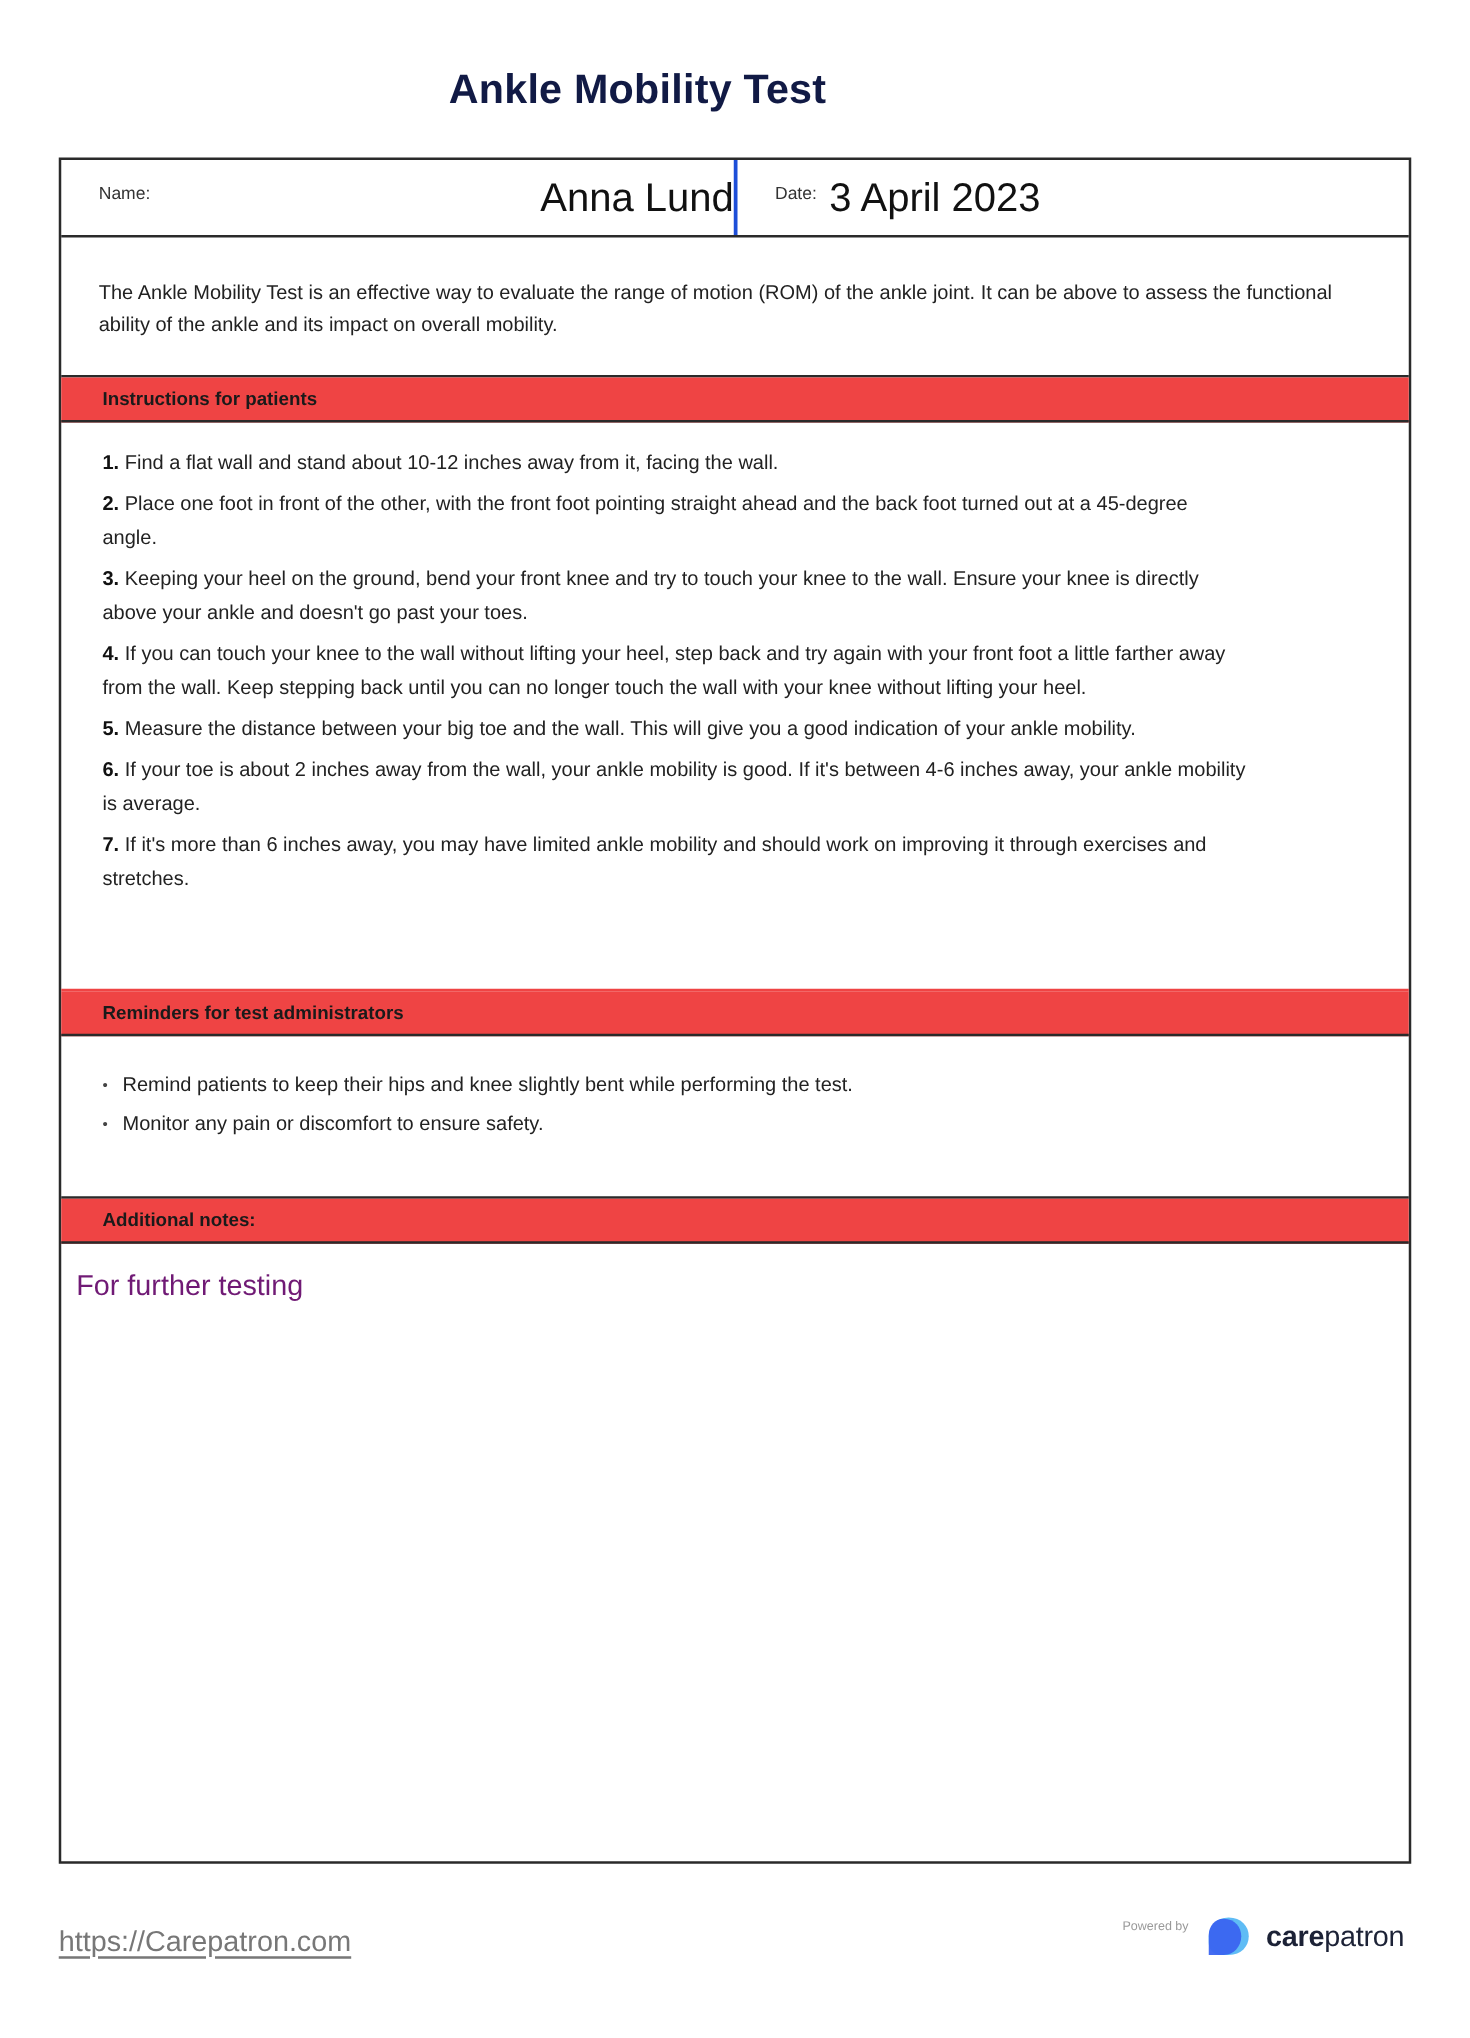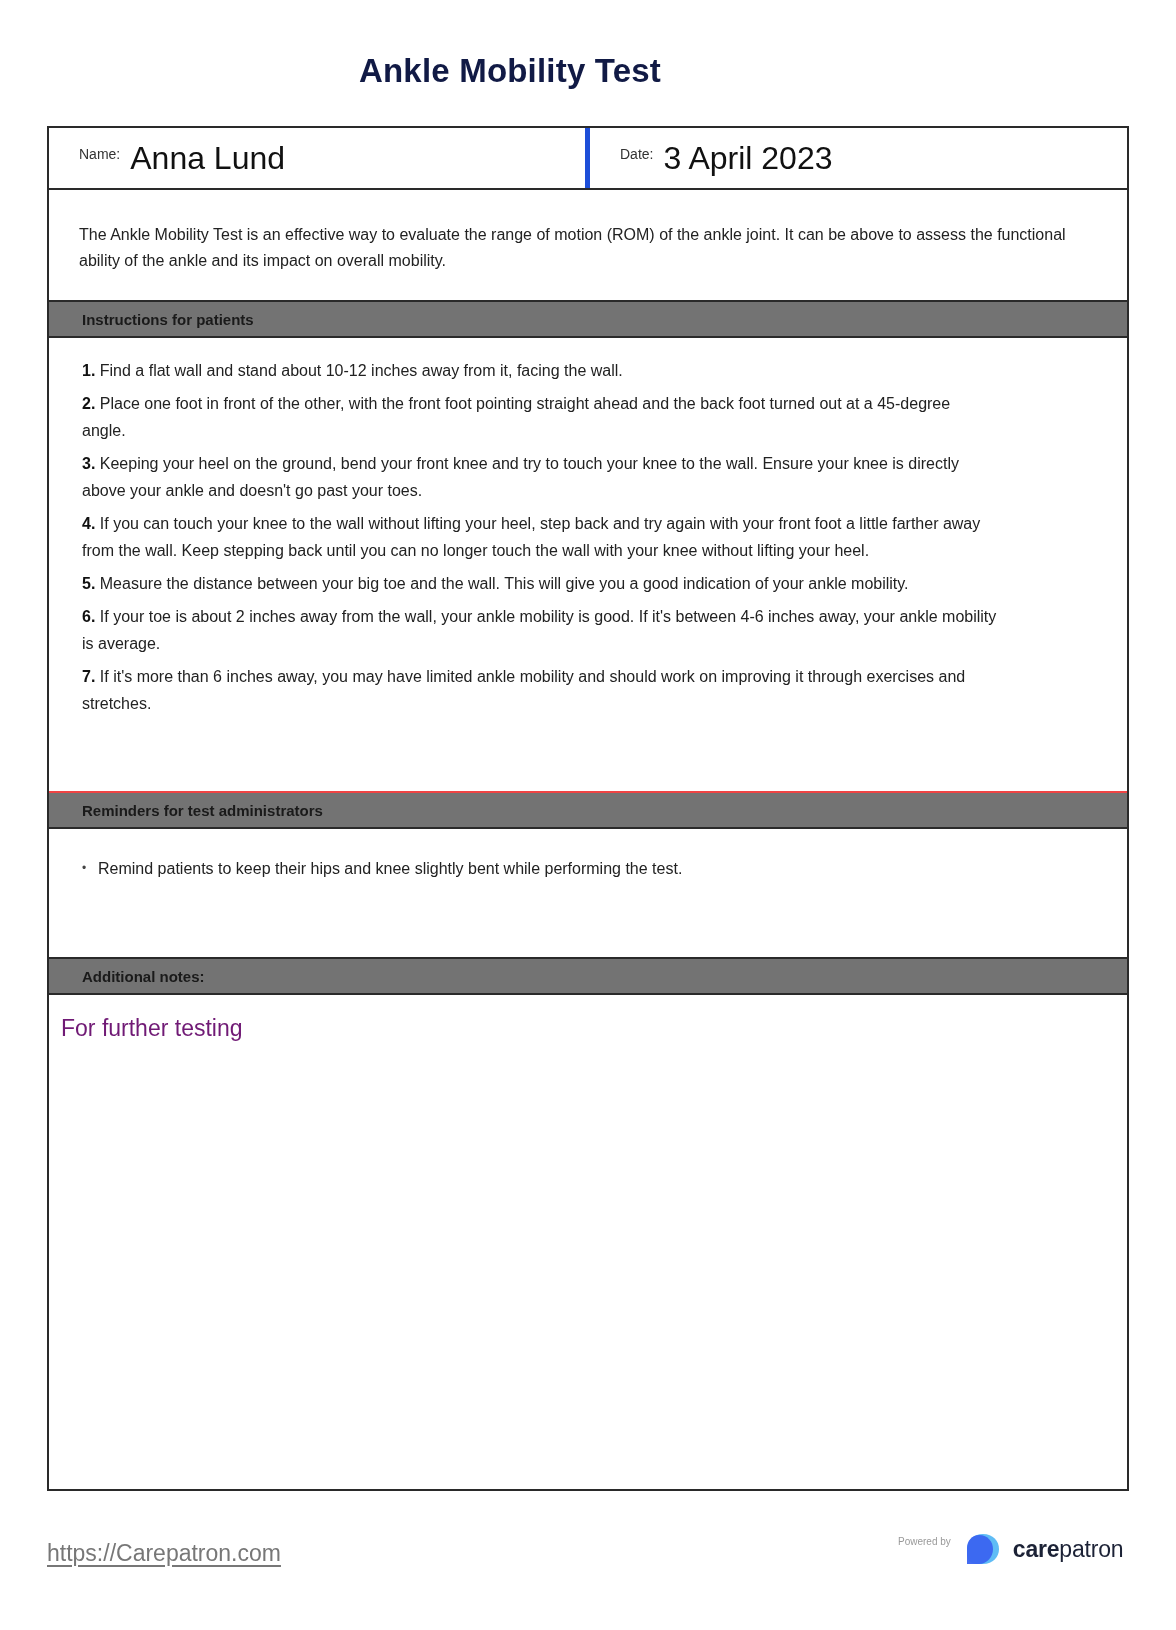--- a/index.html
+++ b/index.html
@@ -38,21 +38,21 @@
       display: flex;
       height: 62px;
       border-bottom: 2px solid #2a2a2a;
     }
     .cell {
       flex: 1;
       display: flex;
       align-items: center;
       padding-left: 30px;
     }
-    .cell.name { border-right: 5px solid #1d4ed8; flex: 0 0 541px; }
+    .cell.name { border-right: 3px solid #1d4ed8; flex: 0 0 541px; justify-content: space-between; }
     .cell .lbl {
       font-size: 14px;
       color: #333;
       margin-right: 10px;
       position: relative;
       top: -4px;
     }
     .cell .val {
       font-size: 32px;
       color: #111;
@@ -60,21 +60,21 @@
     .intro {
       height: 112px;
       border-bottom: 2px solid #2a2a2a;
       padding: 32px 30px 0 30px;
       font-size: 16px;
       line-height: 26px;
       color: #222;
     }
     .section-head {
       height: 36px;
-      background: #737373;
+      background: #ef4444;
       border-bottom: 2px solid #2a2a2a;
       padding-left: 33px;
       display: flex;
       align-items: center;
       font-size: 15px;
       font-weight: bold;
       color: #1a1a1a;
     }
     .instructions {
       height: 455px;
@@ -163,20 +163,21 @@
       <div class="step"><span class="num">3.</span><span> Keeping your heel on the ground, bend your front knee and try to touch your knee to the wall. Ensure your knee is directly above your ankle and doesn't go past your toes.</span></div>
       <div class="step"><span class="num">4.</span><span> If you can touch your knee to the wall without lifting your heel, step back and try again with your front foot a little farther away from the wall. Keep stepping back until you can no longer touch the wall with your knee without lifting your heel.</span></div>
       <div class="step"><span class="num">5.</span><span> Measure the distance between your big toe and the wall. This will give you a good indication of your ankle mobility.</span></div>
       <div class="step"><span class="num">6.</span><span> If your toe is about 2 inches away from the wall, your ankle mobility is good. If it's between 4-6 inches away, your ankle mobility is average.</span></div>
       <div class="step"><span class="num">7.</span><span> If it's more than 6 inches away, you may have limited ankle mobility and should work on improving it through exercises and stretches.</span></div>
     </div>
 
     <div class="section-head">Reminders for test administrators</div>
     <ul class="reminders">
       <li>Remind patients to keep their hips and knee slightly bent while performing the test.</li>
+      <li>Monitor any pain or discomfort to ensure safety.</li>
     </ul>
 
     <div class="section-head">Additional notes:</div>
     <div class="notes">For further testing</div>
   </div>
 
   <a class="footer-link">https://Carepatron.com</a>
 
   <div class="brand">
     <span class="powered">Powered by</span>

